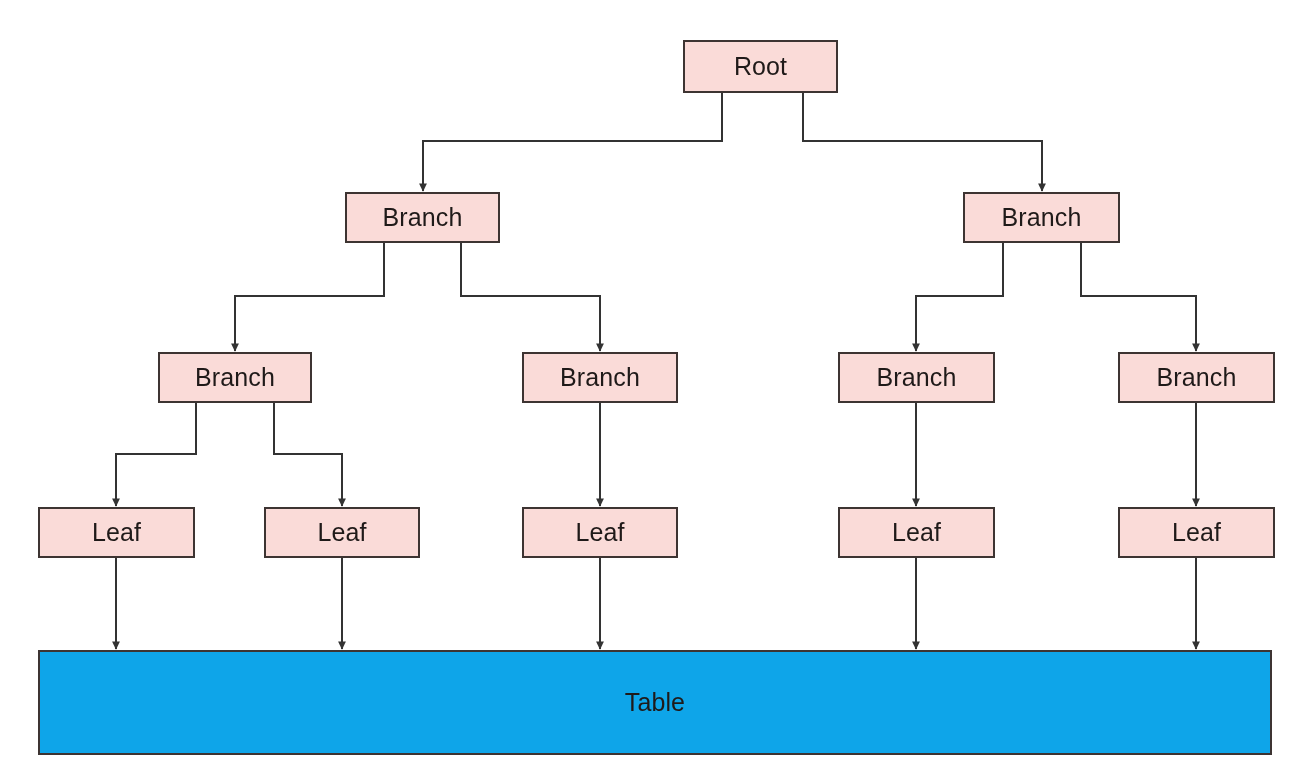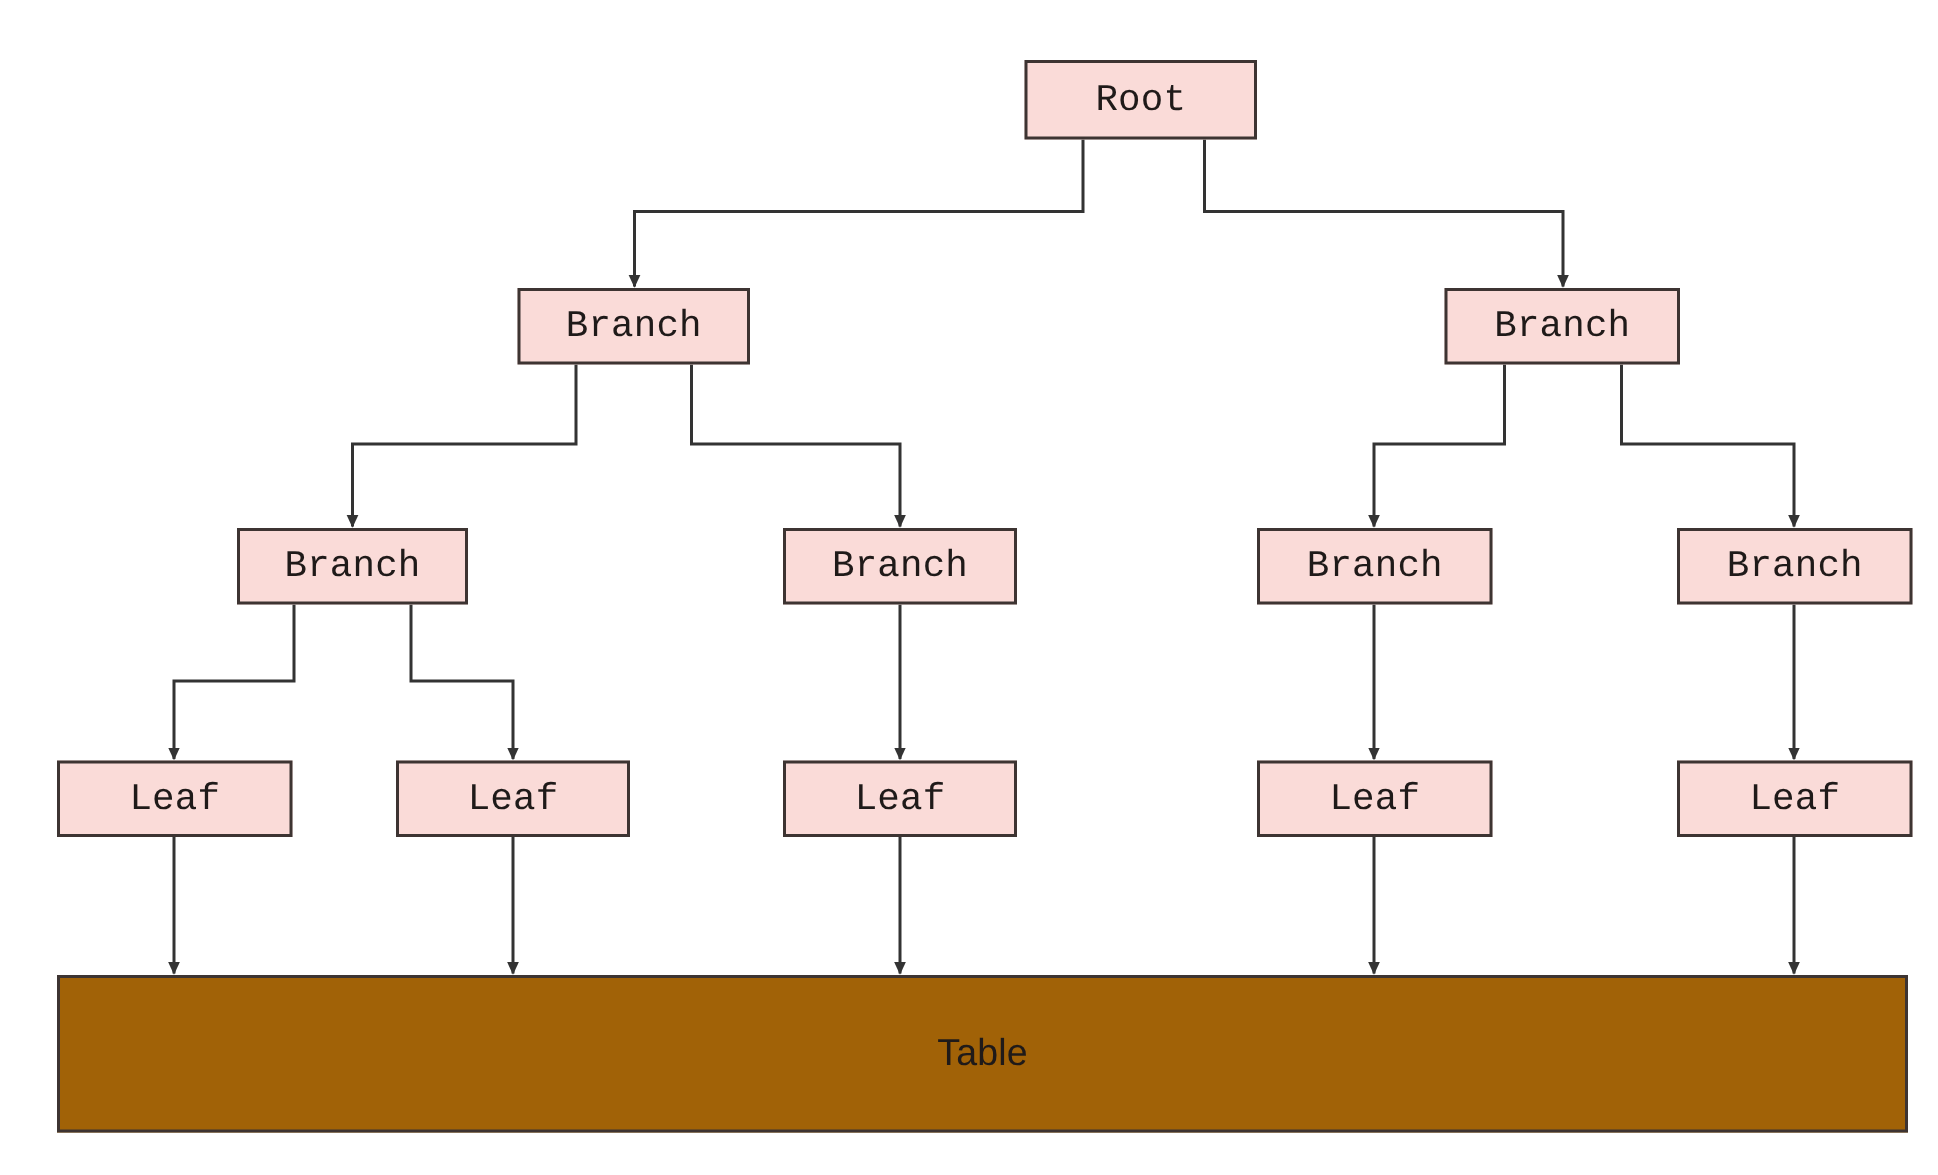--- a/index.html
+++ b/index.html
@@ -33,24 +33,23 @@
     justify-content: center;
     border: 2px solid #3d3432;
     color: #1f1a19;
     font-size: 25px;
     line-height: 1;
     letter-spacing: 0.1px;
     white-space: nowrap;
   }
   .node.pink {
     background: #fadbd8;
-    font-family: Liberation Mono, monospace;
   }
   .node.mint {
-    background: #a16207;
+    background: #0ea5e9;
   }
 </style>
 </head>
 <body>
 
 <div id="canvas">
   <svg id="edge-layer" viewBox="0 0 1292 783" width="1292" height="783" xmlns="http://www.w3.org/2000/svg">
     <defs>
       <marker id="arrowhead" markerWidth="9" markerHeight="9" refX="7.6" refY="4.5" orient="auto" markerUnits="userSpaceOnUse">
         <path d="M 0 0.6 L 8.4 4.5 L 0 8.4 z" fill="#333333"></path>

